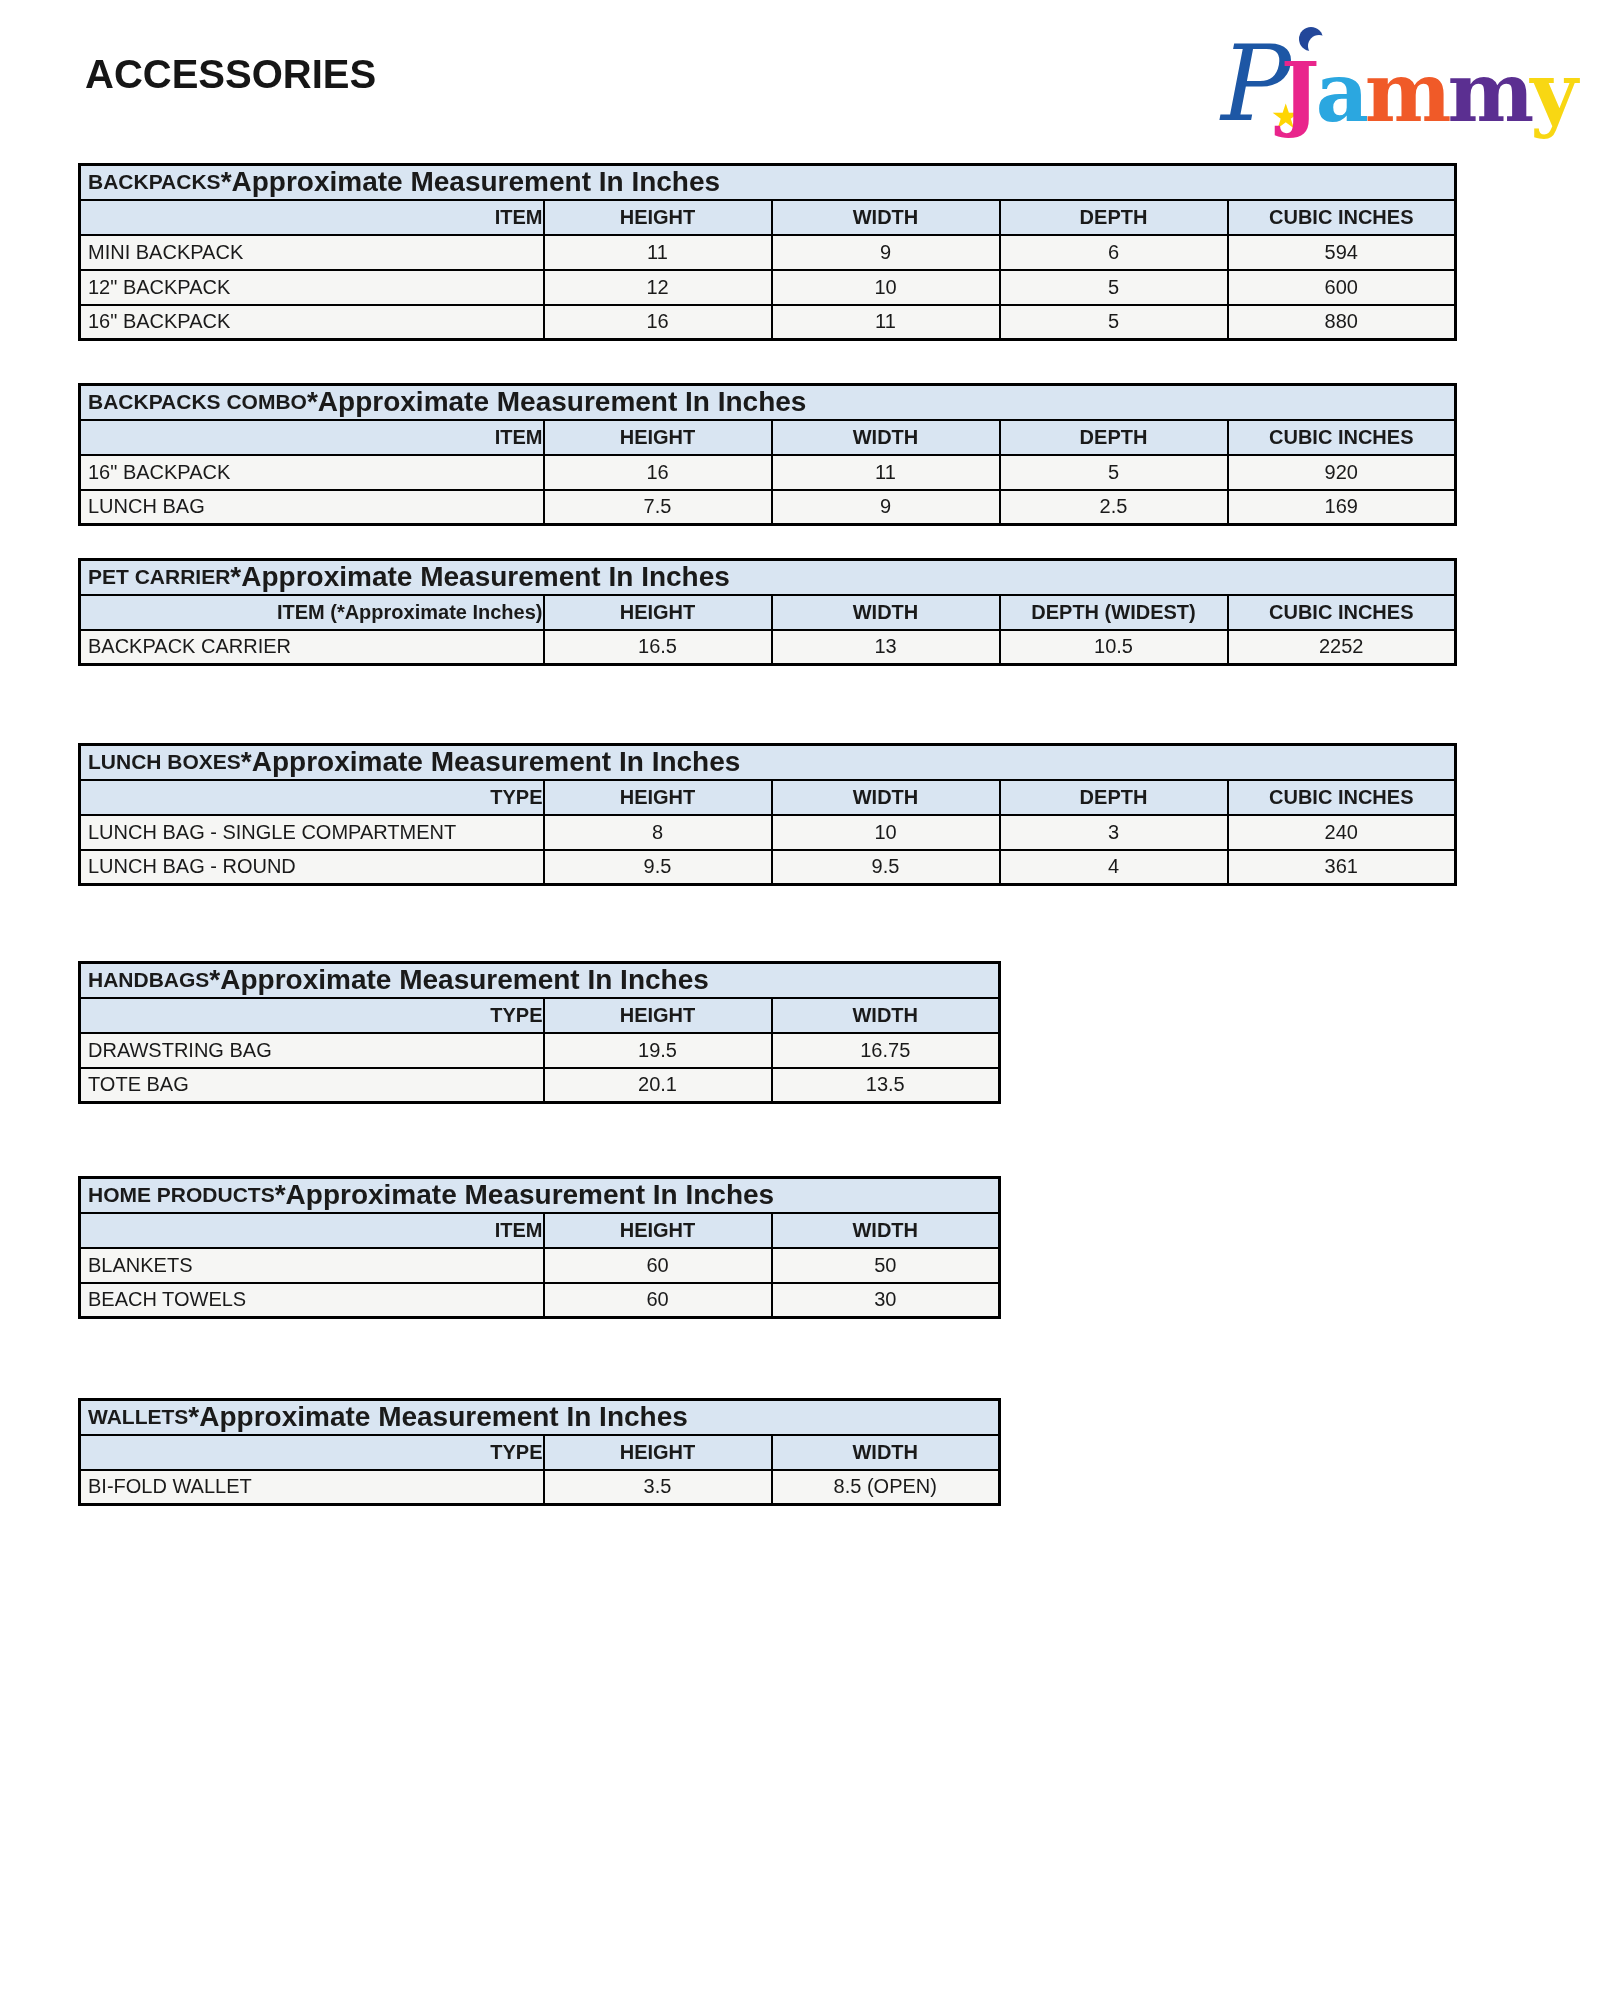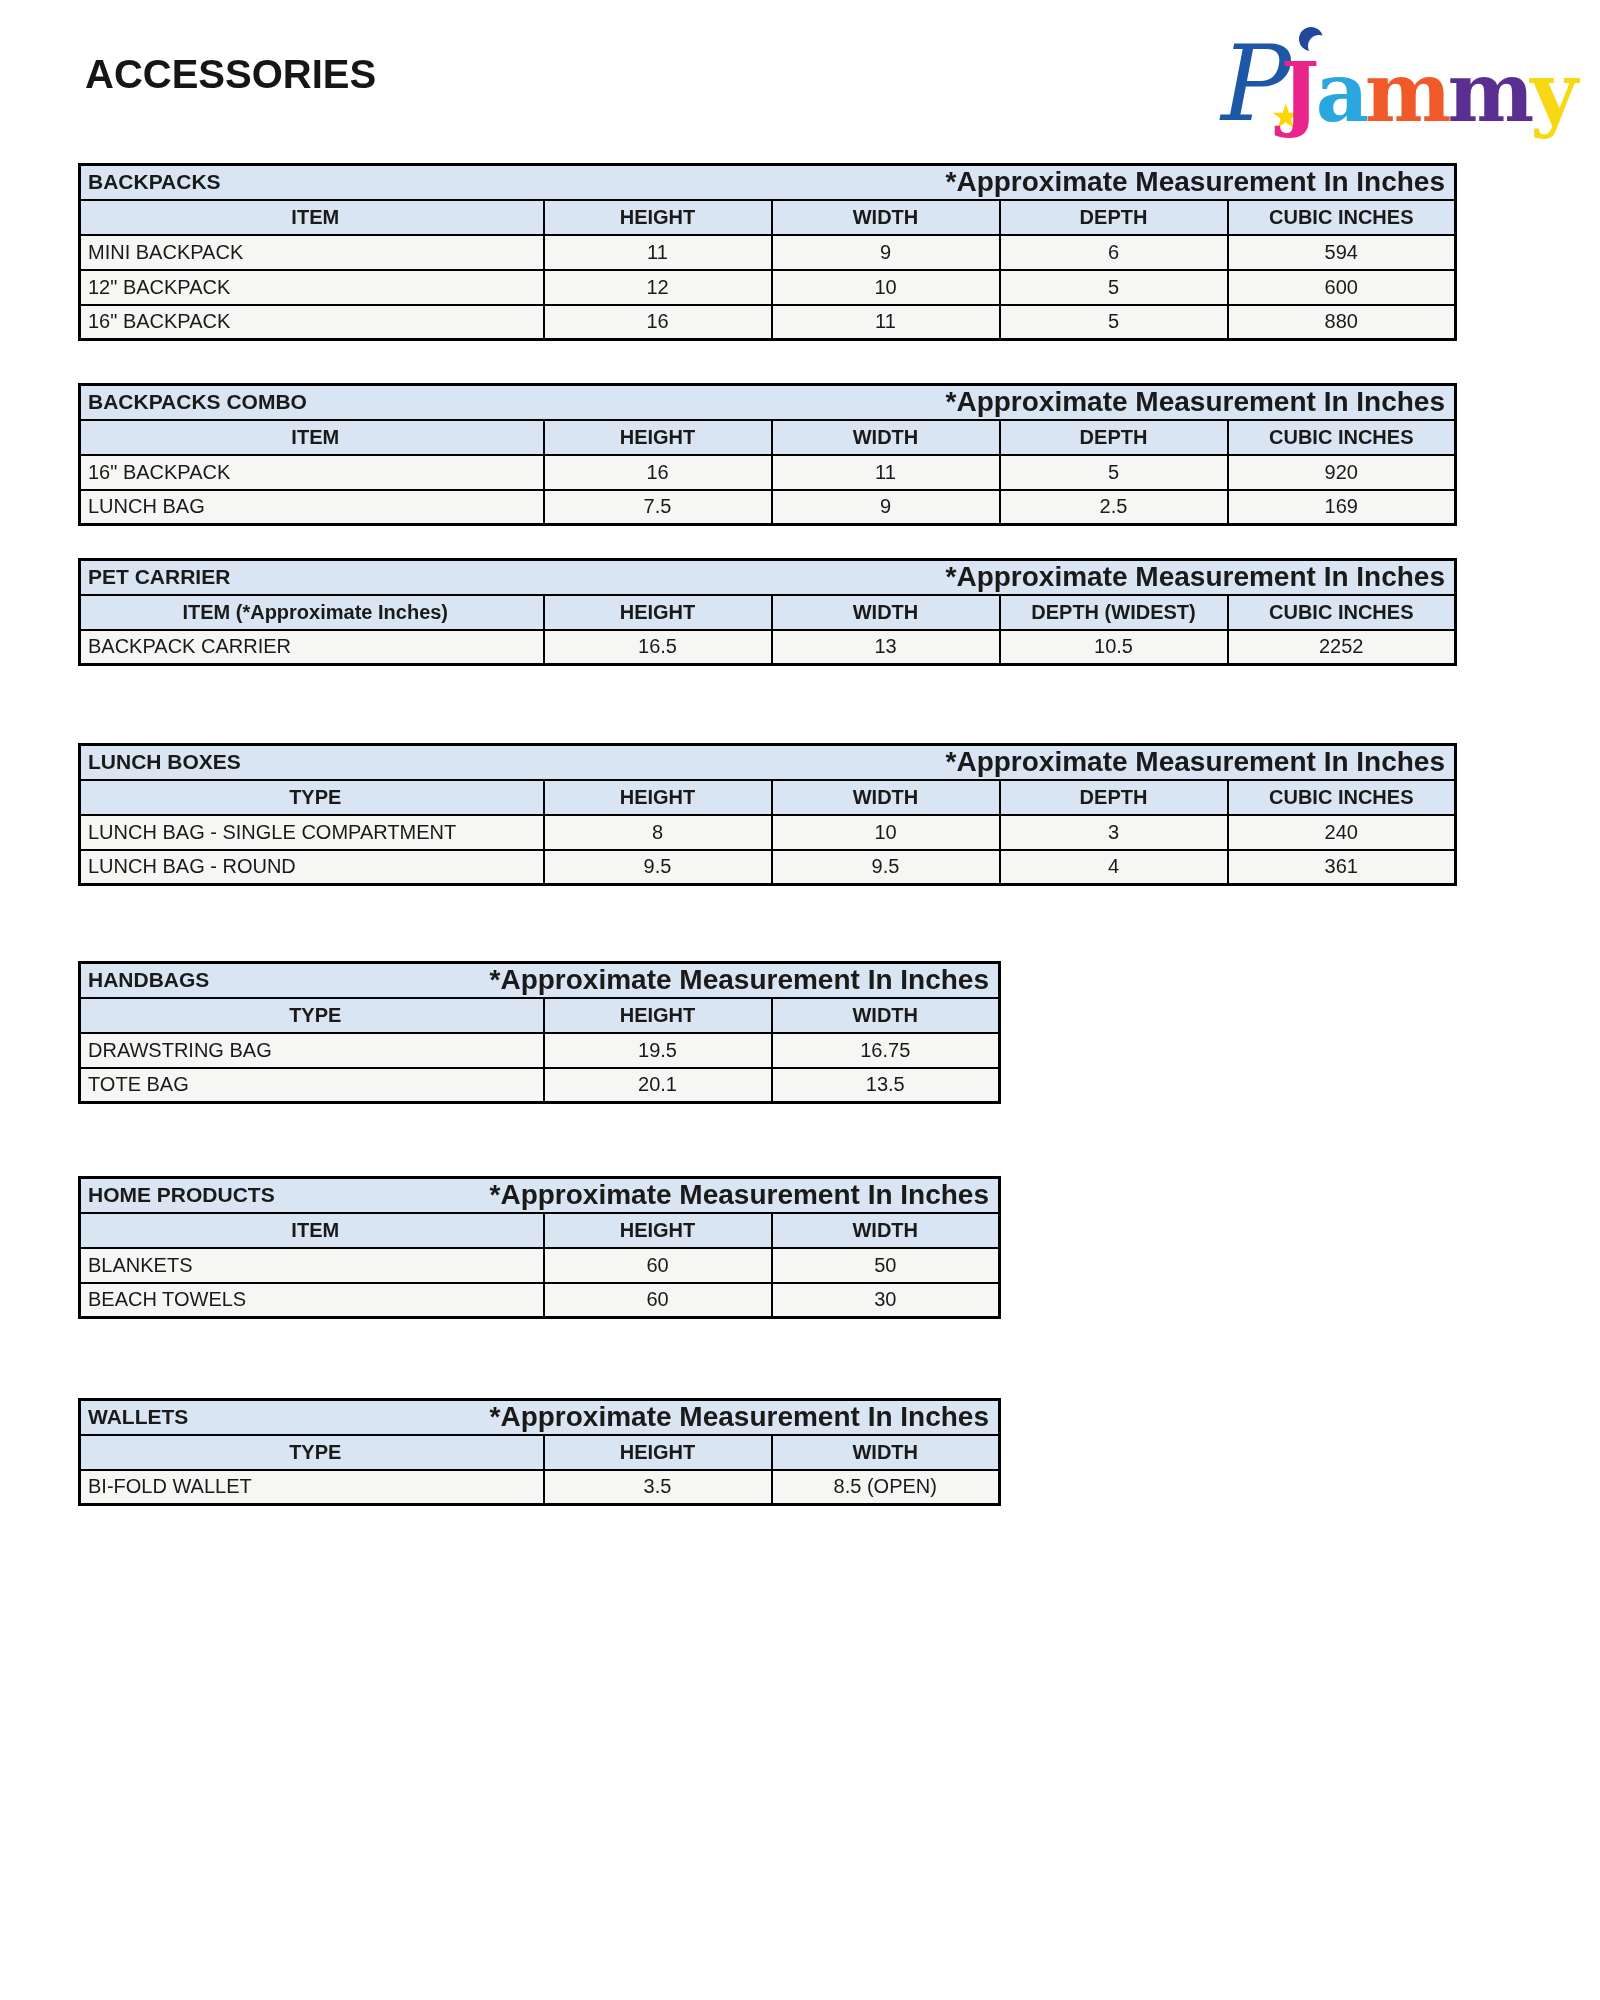--- a/index.html
+++ b/index.html
@@ -71,23 +71,23 @@
     border:2px solid var(--border-color);
     height:35px;
     font-size:20px;
     vertical-align:middle;
     overflow:hidden;white-space:nowrap;
   }
   thead th{
     background:var(--header-fill);
     font-weight:bold;text-align:center;
   }
-  thead th:first-child{text-align:center;padding-left:7px;}
+  thead th:first-child{text-align:right;padding-left:7px;}
   td.title-cell{background:var(--header-fill);padding:0 9px 0 7px;}
-  .title-wrap{display:flex;justify-content:space-between;align-items:center;}
+  .title-wrap{display:flex;align-items:center;}
   .tbl-title{font-weight:bold;font-size:21px;}
   .tbl-note{font-weight:bold;font-size:28px;text-align:right;}
   tbody td{background:var(--row-fill);text-align:center;}
   tbody td:first-child{text-align:left;padding-left:7px;}
   #t0{margin-top:0px;}
   #t1{margin-top:42px;}
   #t2{margin-top:32px;}
   #t3{margin-top:77px;}
   #t4{margin-top:75px;}
   #t5{margin-top:72px;padding-left:20px;}

